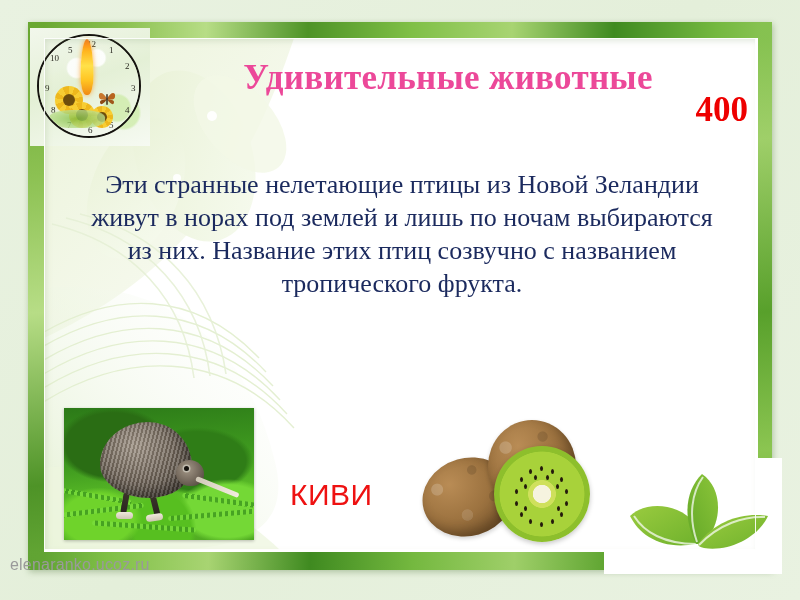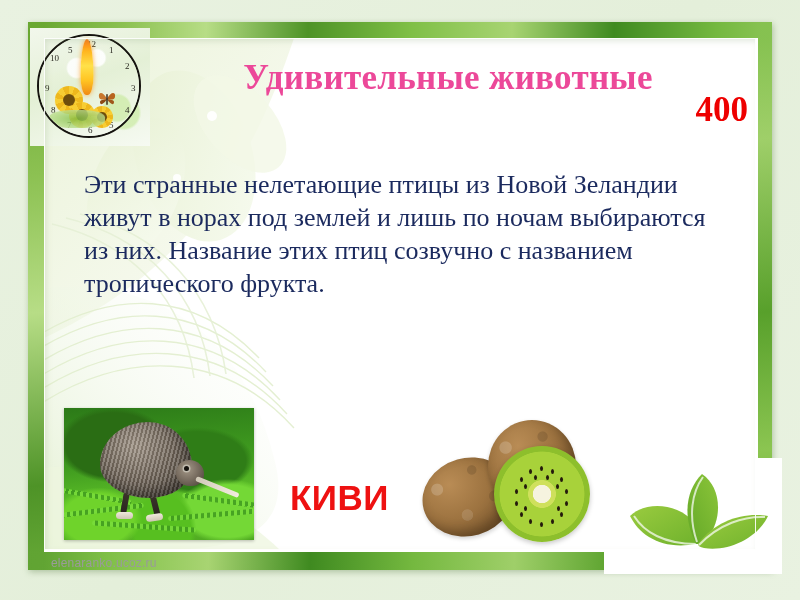--- a/index.html
+++ b/index.html
@@ -137,20 +137,21 @@
     font-weight: bold;
     font-size: 35px;
     color: #ee0000;
   }
 
   
   #question {
     position: absolute;
     left: 40px; top: 130px;
     width: 636px;
+    text-align: center;
     font-family: "Liberation Serif", serif;
     font-size: 26px;
     line-height: 1.27;
     color: #1b2a5e;
   }
 
   
   #bird-photo {
     position:absolute; left:20px; top:370px;
     width:190px; height:132px;
@@ -204,21 +205,21 @@
   }
   .bird-foot {
     position:absolute; width:17px; height:7px; border-radius:4px;
     background:linear-gradient(180deg,#efe9dc 0%, #cfc6b4 100%);
   }
 
   
   #answer {
     position:absolute; left:246px; top:440px;
     font-family:"Liberation Sans", sans-serif;
-    font-size:35px; font-weight:bold;
+    font-size:30px; font-weight:normal;
     color:#ee1111; letter-spacing:.5px;
   }
 
   
   #fruit-photo {
     position:absolute; left:372px; top:368px;
     width:182px; height:146px;
     background:#ffffff;
     overflow:hidden;
   }
@@ -261,23 +262,22 @@
     position:absolute; left:560px; top:420px;
     width:178px; height:116px;
     background:#ffffff;
     overflow:hidden;
   }
 
   
   #watermark {
     position:absolute; left:10px; top:556px;
     font-family:"Liberation Sans", sans-serif;
-    font-size:12px; color:#9a9a9a;
+    font-size:16px; color:#9a9a9a;
     letter-spacing:.2px;
-    margin-left:41px;
   }
 </style>
 </head>
 <body>
 
 <div id="slide">
 
   <div id="outer-mat"></div>
 
   <div id="frame"></div>

